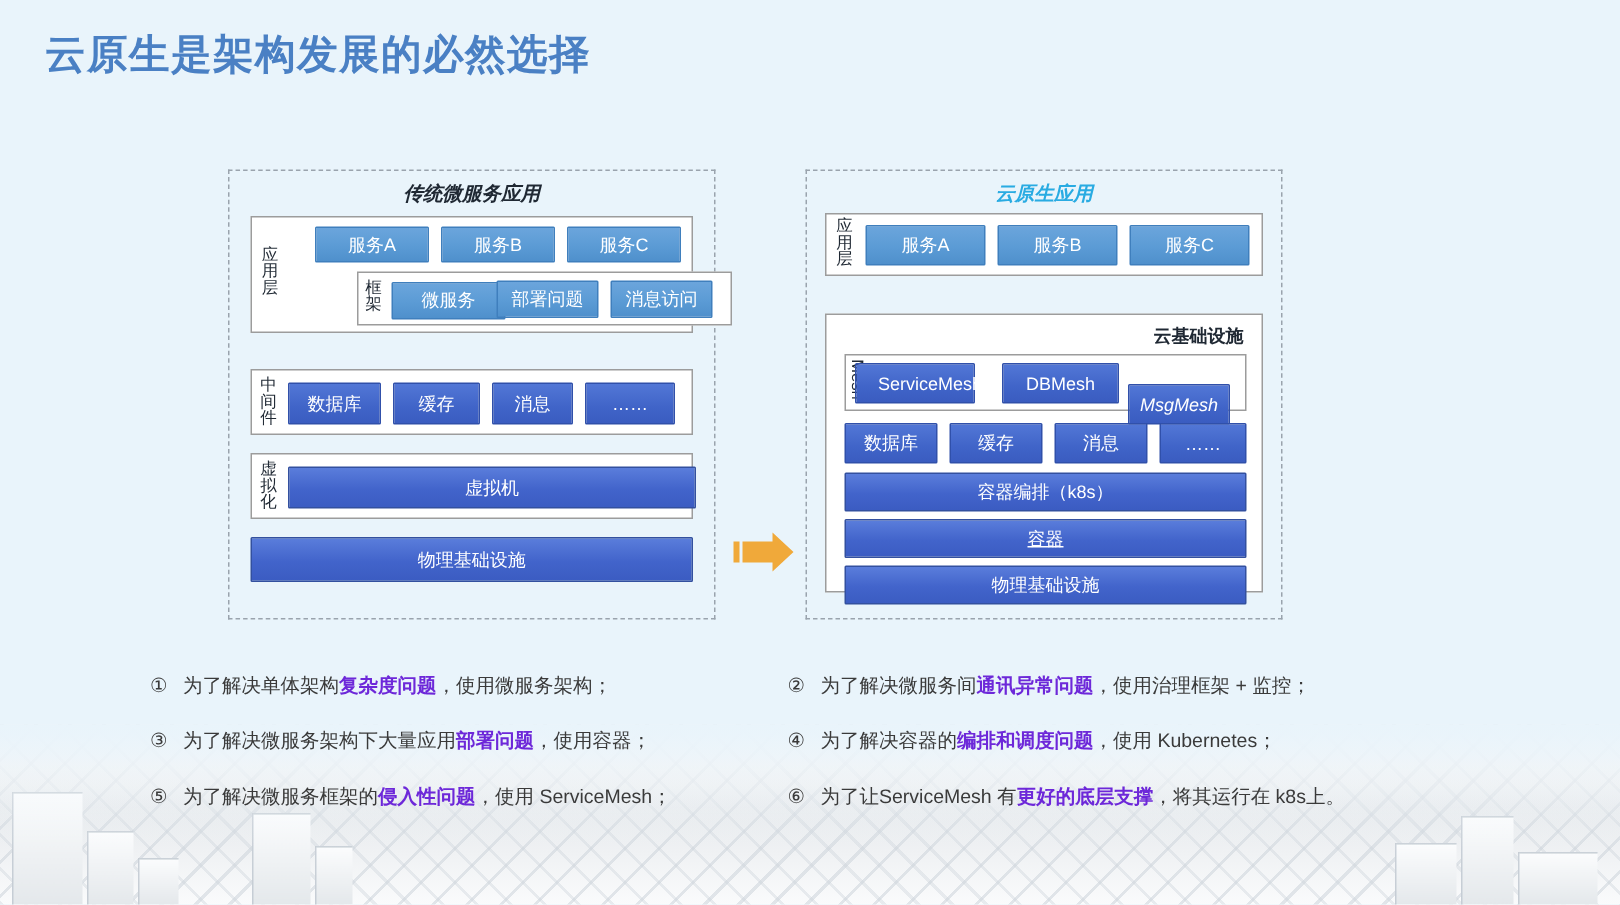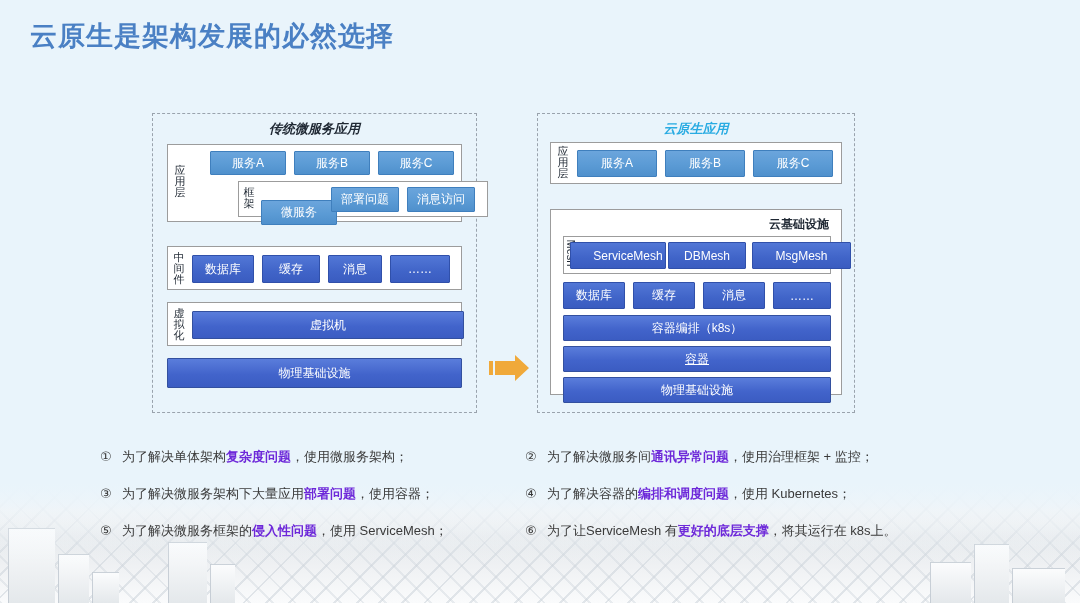--- a/index.html
+++ b/index.html
@@ -198,21 +198,21 @@
 
     <div class="group" style="left:14px; top:30px; width:295px; height:78px;">
       <div class="vlabel" style="left:5px; top:20px;">应用层</div>
 
       <div class="box lt" style="left:42px; top:6px;  width:76px; height:24px;">服务A</div>
       <div class="box lt" style="left:126px;top:6px;  width:76px; height:24px;">服务B</div>
       <div class="box lt" style="left:210px;top:6px;  width:76px; height:24px;">服务C</div>
 
       <div class="group" style="left:38px; top:36px; width:250px; height:36px;margin-left:32px;">
         <div class="vlabel" style="left:3px; top:5px;">框架</div>
-        <div class="box lt" style="left:22px; top:18px; width:76px; height:25px;">微服务</div>
+        <div class="box lt" style="left:22px; top:6px; width:76px; height:25px;">微服务</div>
         <div class="box lt" style="left:92px; top:5px; width:68px; height:25px;">部署问题</div>
         <div class="box lt" style="left:168px;top:5px; width:68px; height:25px;">消息访问</div>
       </div>
     </div>
 
     <div class="group" style="left:14px; top:132px; width:295px; height:44px;">
       <div class="vlabel" style="left:4px; top:5px;">中间件</div>
       <div class="box md" style="left:24px; top:8px; width:62px; height:28px;">数据库</div>
       <div class="box md" style="left:94px; top:8px; width:58px; height:28px;">缓存</div>
       <div class="box md" style="left:160px;top:8px; width:54px; height:28px;">消息</div>
@@ -242,23 +242,23 @@
       <div class="box lt" style="left:26px; top:7px; width:80px; height:27px;">服务A</div>
       <div class="box lt" style="left:114px;top:7px; width:80px; height:27px;">服务B</div>
       <div class="box lt" style="left:202px;top:7px; width:80px; height:27px;">服务C</div>
     </div>
 
     <div class="group" style="left:12px; top:95px; width:292px; height:186px;">
       <div class="cloud-infra-label">云基础设施</div>
 
       <div class="group" style="left:12px; top:26px; width:268px; height:38px;">
         <div class="vlabel-rot" style="left:-8px; top:10px; width:30px; text-align:center;">Mesh</div>
-        <div class="box md" style="left:6px; top:5px; width:96px; height:27px;padding-left:20px;">ServiceMesh</div>
+        <div class="box md" style="left:6px; top:5px; width:80px; height:27px;padding-left:20px;">ServiceMesh</div>
         <div class="box md" style="left:104px;top:5px; width:78px; height:27px;">DBMesh</div>
-        <div class="box md" style="left:188px;top:5px; width:99px; height:27px;">MsgMesh</div>
+        <div class="box md" style="left:188px;top:19px; width:68px; height:27px;font-style:italic;">MsgMesh</div>
       </div>
 
       <div class="box md" style="left:12px; top:72px; width:62px; height:27px;">数据库</div>
       <div class="box md" style="left:82px; top:72px; width:62px; height:27px;">缓存</div>
       <div class="box md" style="left:152px;top:72px; width:62px; height:27px;">消息</div>
       <div class="box md" style="left:222px;top:72px; width:58px; height:27px;">……</div>
 
       <div class="box dk" style="left:12px; top:105px; width:268px; height:26px;">容器编排（k8s）</div>
       <div class="box dk" style="left:12px; top:136px; width:268px; height:26px;text-decoration:underline;">容器</div>
       <div class="box dk" style="left:12px; top:167px; width:268px; height:26px;">物理基础设施</div>

